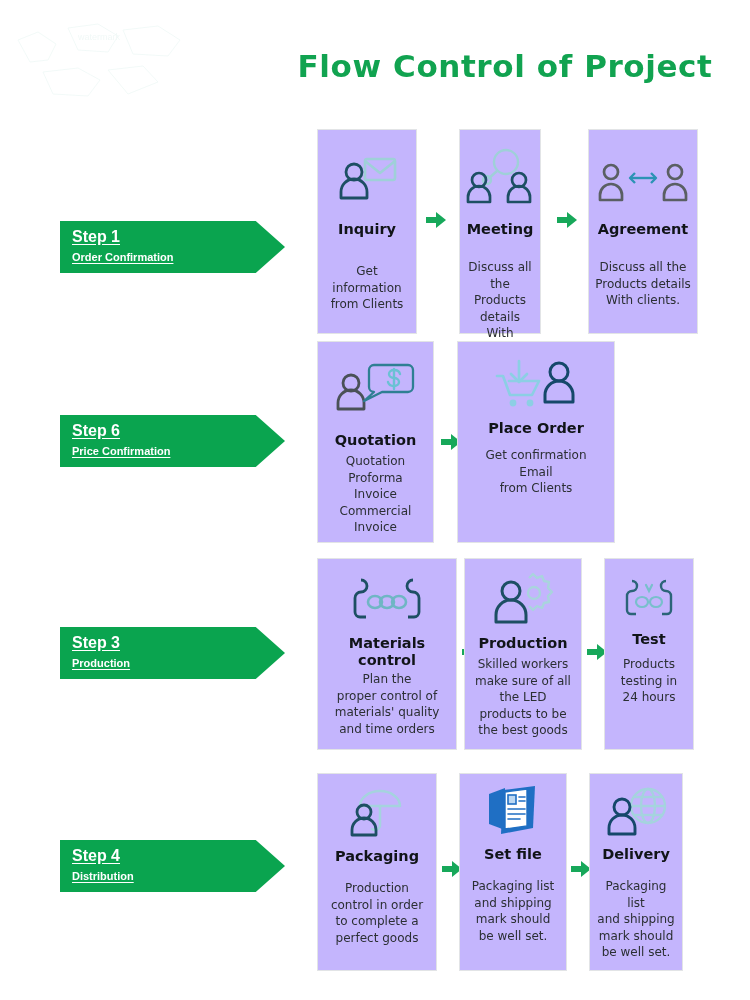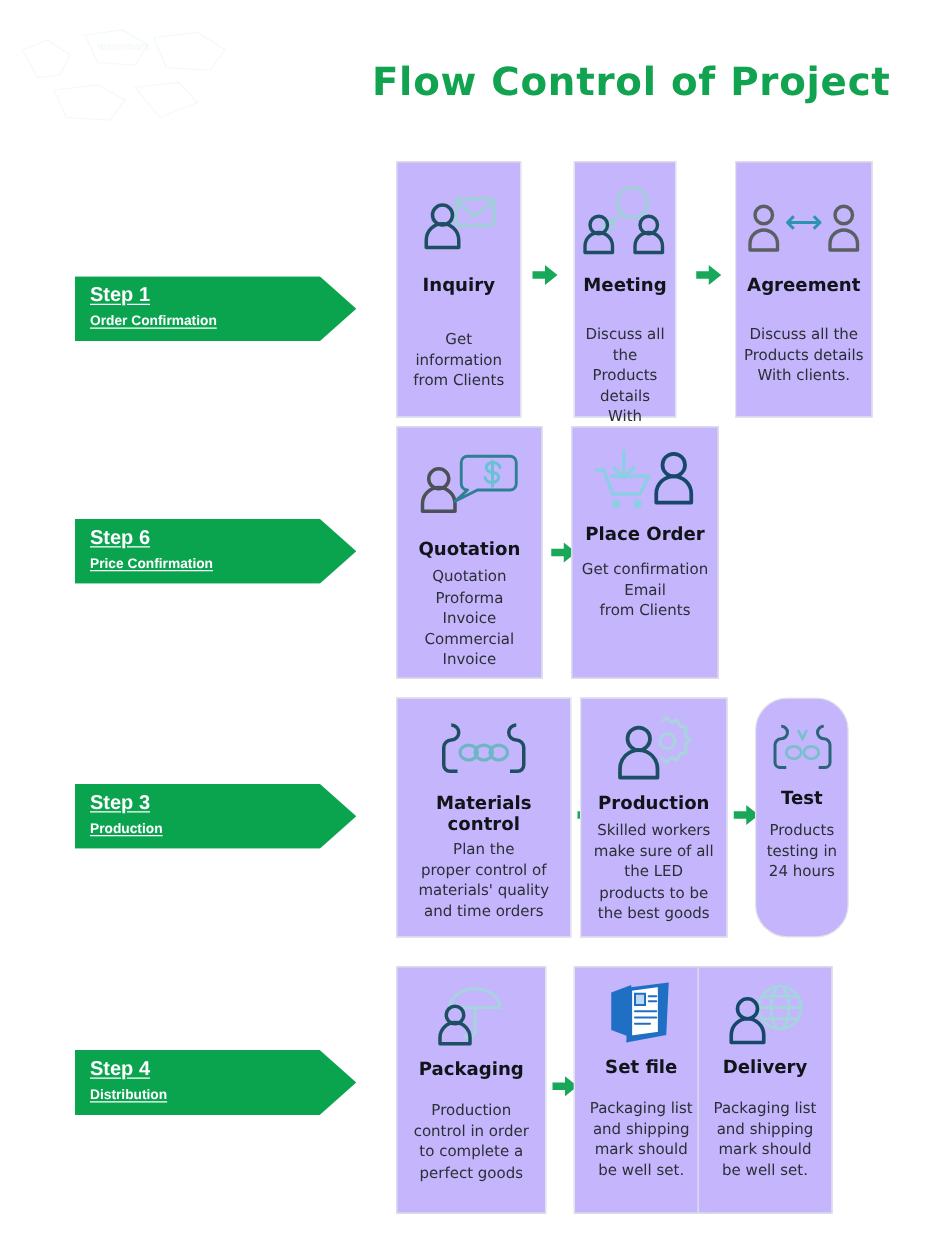--- a/index.html
+++ b/index.html
@@ -210,21 +210,21 @@
 Proforma
 Invoice
 Commercial
 Invoice</div>
   </div>
 
   <svg class="conn" style="left:440px;top:433px;" viewBox="0 0 22 18">
     <path d="M1 6 h10 v-5 l10 8 l-10 8 v-5 h-10 z" fill="#17a85a"></path>
   </svg>
 
-  <div class="card r2" style="left:457px;width:118px;">
+  <div class="card r2" style="left:457px;width:158px;">
     <div class="icon" style="top:14px;height:60px;">
       <svg width="90" height="56" viewBox="0 0 90 56">
         <g fill="none" stroke="#8ccfe4" stroke-width="2.7" stroke-linejoin="round" stroke-linecap="round">
           <path d="M28 3 v20"></path>
           <path d="M20 16 l8 8 l8 -8"></path>
           <path d="M6 18 h6 l7 19 h22 l7 -14 h-30"></path>
           <circle cx="22" cy="45" r="3.4" fill="#8ccfe4" stroke="none"></circle>
           <circle cx="39" cy="45" r="3.4" fill="#8ccfe4" stroke="none"></circle>
         </g>
         <g fill="none" stroke="#15486a" stroke-width="3" stroke-linejoin="round">
@@ -288,21 +288,21 @@
 make sure of all
 the LED
 products to be
 the best goods</div>
   </div>
 
   <svg class="conn" style="left:586px;top:643px;" viewBox="0 0 22 18">
     <path d="M1 6 h10 v-5 l10 8 l-10 8 v-5 h-10 z" fill="#17a85a"></path>
   </svg>
 
-  <div class="card r3" style="left:604px;width:75px;border-radius:26px;">
+  <div class="card r3" style="left:604px;width:90px;">
     <div class="icon" style="top:14px;height:54px;">
       <svg width="62" height="48" viewBox="0 0 62 48">
         <g fill="none" stroke="#2b6478" stroke-width="2.4" stroke-linejoin="round">
           <path d="M14 5 a5 5 0 0 1 0 10 a5 5 0 0 0 -5 5 v14 a4 4 0 0 0 4 4 h5"></path>
           <path d="M48 5 a5 5 0 0 0 0 10 a5 5 0 0 1 5 5 v14 a4 4 0 0 1 -4 4 h-5"></path>
         </g>
         <g fill="none" stroke="#79bfcc" stroke-width="2.2">
           <ellipse cx="24" cy="26" rx="6" ry="5"></ellipse>
           <ellipse cx="38" cy="26" rx="6" ry="5"></ellipse>
           <path d="M28 9 l3 6 l3 -6" stroke-linecap="round"></path>
@@ -364,21 +364,21 @@
     <div class="cbody" style="top:104px;white-space:pre-line;">Packaging list
 and shipping
 mark should
 be well set.</div>
   </div>
 
   <svg class="conn" style="left:570px;top:860px;" viewBox="0 0 22 18">
     <path d="M1 6 h10 v-5 l10 8 l-10 8 v-5 h-10 z" fill="#17a85a"></path>
   </svg>
 
-  <div class="card r4" style="left:558px;width:108px;">
+  <div class="card r4" style="left:589px;width:94px;">
     <div class="icon" style="top:10px;height:58px;">
       <svg width="76" height="54" viewBox="0 0 76 54">
         <g fill="none" stroke="#a5d3de" stroke-width="2.4">
           <circle cx="50" cy="20" r="17"></circle>
           <ellipse cx="50" cy="20" rx="7" ry="17"></ellipse>
           <path d="M33 20 h34"></path>
           <path d="M36 11 h28"></path>
           <path d="M36 29 h28"></path>
         </g>
         <g fill="none" stroke="#15486a" stroke-width="2.9" stroke-linejoin="round">

